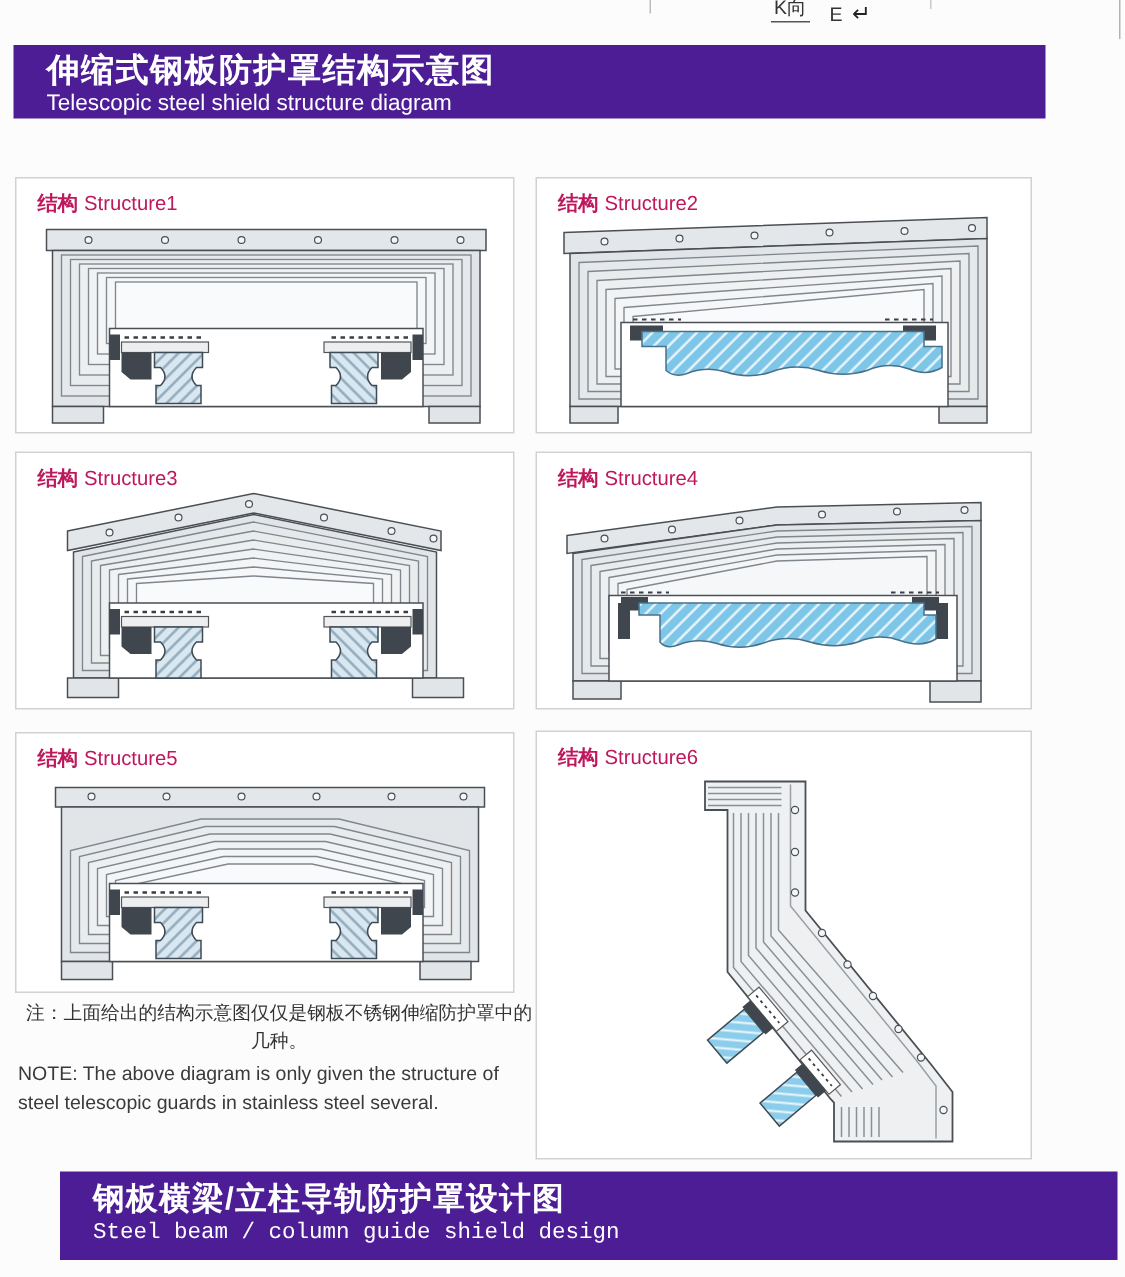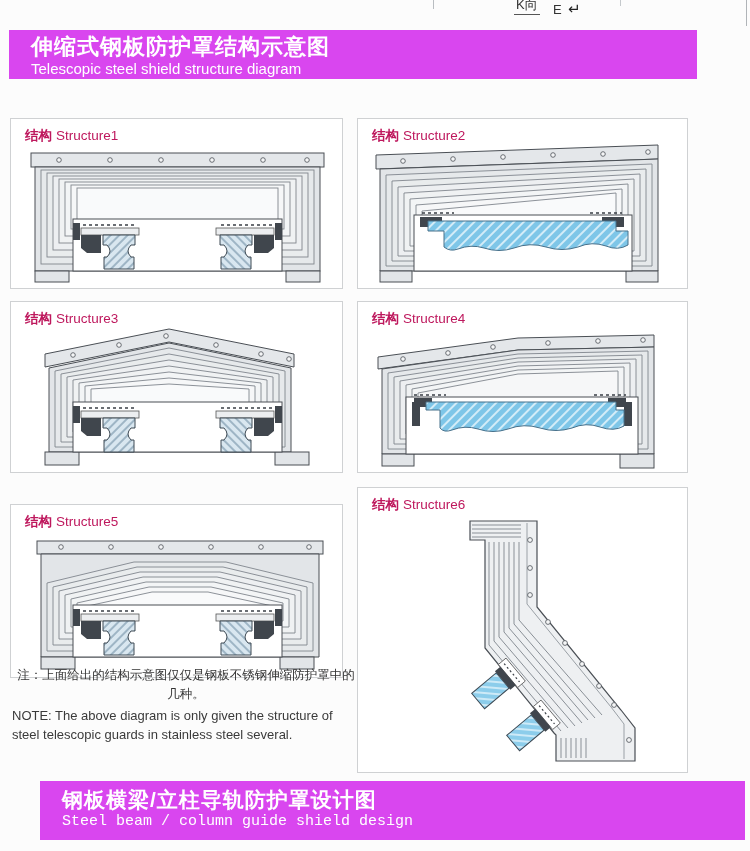--- a/index.html
+++ b/index.html
@@ -9,36 +9,36 @@
   
   .top-frag{position:absolute;top:0;left:0;width:750px;height:28px;}
   .kdir{position:absolute;left:514px;top:-4px;font-size:13px;color:#333;border-bottom:1px solid #555;padding:0 2px 0 2px;}
   .edir{position:absolute;left:553px;top:2px;font-size:13px;color:#333;}
   .earrow{position:absolute;left:568px;top:0px;font-size:15px;color:#222;}
   .tick1{position:absolute;left:433px;top:0;width:1px;height:9px;background:#b9bdc1;}
   .tick2{position:absolute;left:620px;top:0;width:1px;height:6px;background:#c5c9cc;}
   .edgeline{position:absolute;left:746px;top:0;width:1px;height:26px;background:#b0b4b8;}
 
   
-  .banner{position:absolute;background:#d946ef;color:#fff;box-sizing:border-box;}
+  .banner{position:absolute;background:#4c1d95;color:#fff;box-sizing:border-box;}
   .banner-top{left:9px;top:30px;width:688px;height:49px;padding:5px 0 0 22px;}
   .banner-bottom{left:40px;top:781px;width:705px;height:59px;padding:7px 0 0 22px;}
   .banner .t-zh{font-weight:bold;letter-spacing:1px;}
   .banner-top .t-zh{font-size:22px;line-height:24px;}
   .banner-top .t-en{font-size:15px;line-height:19px;}
   .banner-bottom .t-zh{font-size:21px;line-height:24px;}
   .banner-bottom .t-en{font-size:15px;line-height:19px;font-family:Liberation Mono, monospace;}
 
   
   .panel{position:absolute;background:#ffffff;border:1px solid #cfd1d3;box-sizing:border-box;}
   .p1{left:10px;top:118px;width:333px;height:171px;}
   .p2{left:357px;top:118px;width:331px;height:171px;}
   .p3{left:10px;top:301px;width:333px;height:172px;}
   .p4{left:357px;top:301px;width:331px;height:172px;}
-  .p5{left:10px;top:504px;width:333px;height:174px;}
+  .p5{left:10px;top:488px;width:333px;height:174px;}
   .p6{left:357px;top:487px;width:331px;height:286px;text-decoration:underline;}
   .plabel{position:absolute;left:14px;top:8px;font-size:13.5px;color:#be185d;}
   .plabel .zh{font-weight:bold;margin-right:4px;}
   .plabel .en{font-weight:500;}
   .panel svg{position:absolute;left:0;top:0;}
 
   
   .note{position:absolute;left:12px;top:662px;width:348px;color:#333;}
   .note .nzh{font-size:12.5px;line-height:1.55;margin:4px 0 2px 0;text-align:center;}
   .note .nen{font-size:13px;line-height:1.45;margin:0;color:#3a3a3a;}

